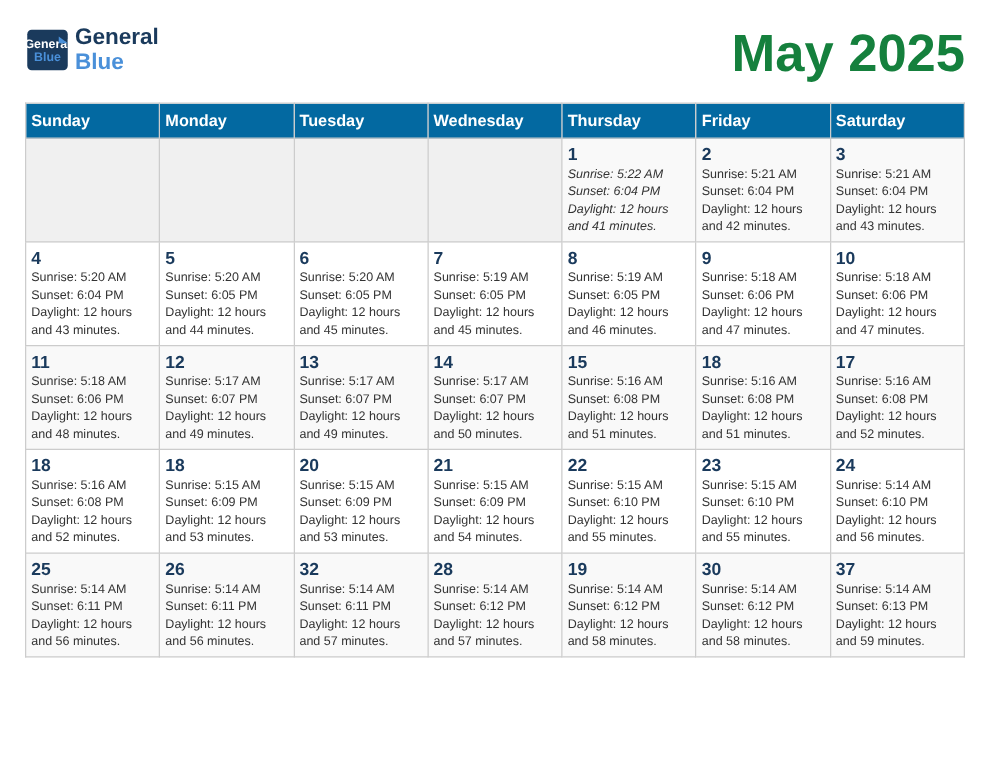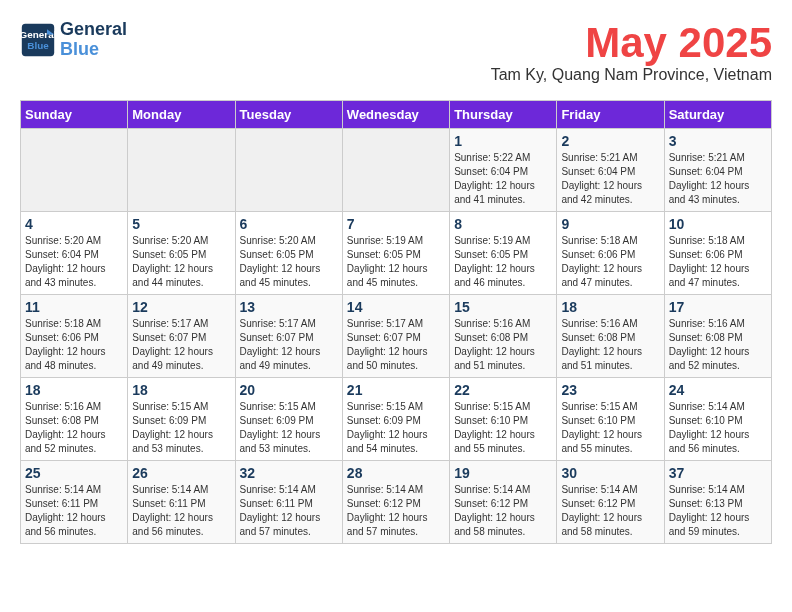--- a/index.html
+++ b/index.html
@@ -30,34 +30,34 @@
       height: 36px;
       margin-right: 4px;
     }
     .title-area {
       text-align: right;
       margin-bottom: 8px;
     }
     .month-title {
       font-size: 42px;
       font-weight: bold;
-      color: #ef4444;
+      color: #15803d;
       line-height: 1.1;
     }
     .location-title {
       font-size: 16px;
       color: #333;
     }
     table {
       width: 100%;
       border-collapse: collapse;
       font-size: 11px;
     }
     thead th {
-      background-color: #6d28d9;
+      background-color: #0369a1;
       color: #fff;
       padding: 6px 4px;
       text-align: left;
       font-size: 13px;
       font-weight: bold;
       border: 1px solid #ccc;
     }
     tbody td {
       vertical-align: top;
       padding: 4px;
@@ -97,21 +97,20 @@
       <polygon points="30,8 38,14 30,14" fill="#4a90d9"></polygon>
     </svg>
     <div>
       <div class="logo-text">
         General<br><span>Blue</span>
       </div>
     </div>
   </div>
   <div class="title-area">
     <div class="month-title">May 2025</div>
-    <div class="location-title">Tam Ky, Quang Nam Province, Vietnam</div>
   </div>
 </div>
 
 <table>
   <thead>
     <tr id="weekday-row">
         <th>Sunday</th>
         <th>Monday</th>
         <th>Tuesday</th>
         <th>Wednesday</th>
@@ -121,21 +120,21 @@
       </tr>
   </thead>
   <tbody id="calendar-body">
   <tr>
         <td class="empty-cell"></td>
         <td class="empty-cell"></td>
         <td class="empty-cell"></td>
         <td class="empty-cell"></td>
         <td>
           <span class="day-num">1</span>
-          <div class="cell-info" style="white-space: pre-line;">Sunrise: 5:22 AM
+          <div class="cell-info" style="white-space: pre-line; font-style: italic;">Sunrise: 5:22 AM
 Sunset: 6:04 PM
 Daylight: 12 hours
 and 41 minutes.</div>
         </td>
         <td>
           <span class="day-num">2</span>
           <div class="cell-info" style="white-space: pre-line;">Sunrise: 5:21 AM
 Sunset: 6:04 PM
 Daylight: 12 hours
 and 42 minutes.</div>

